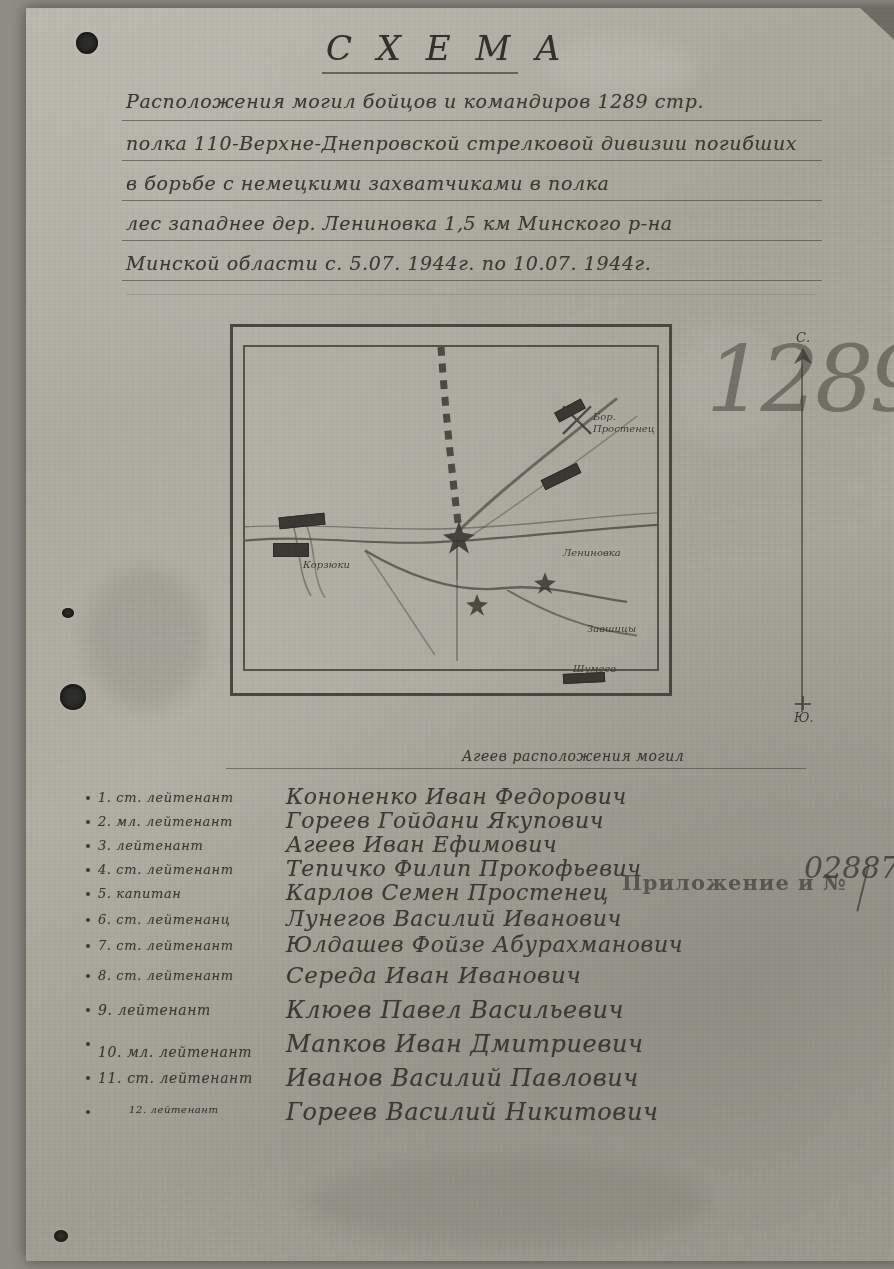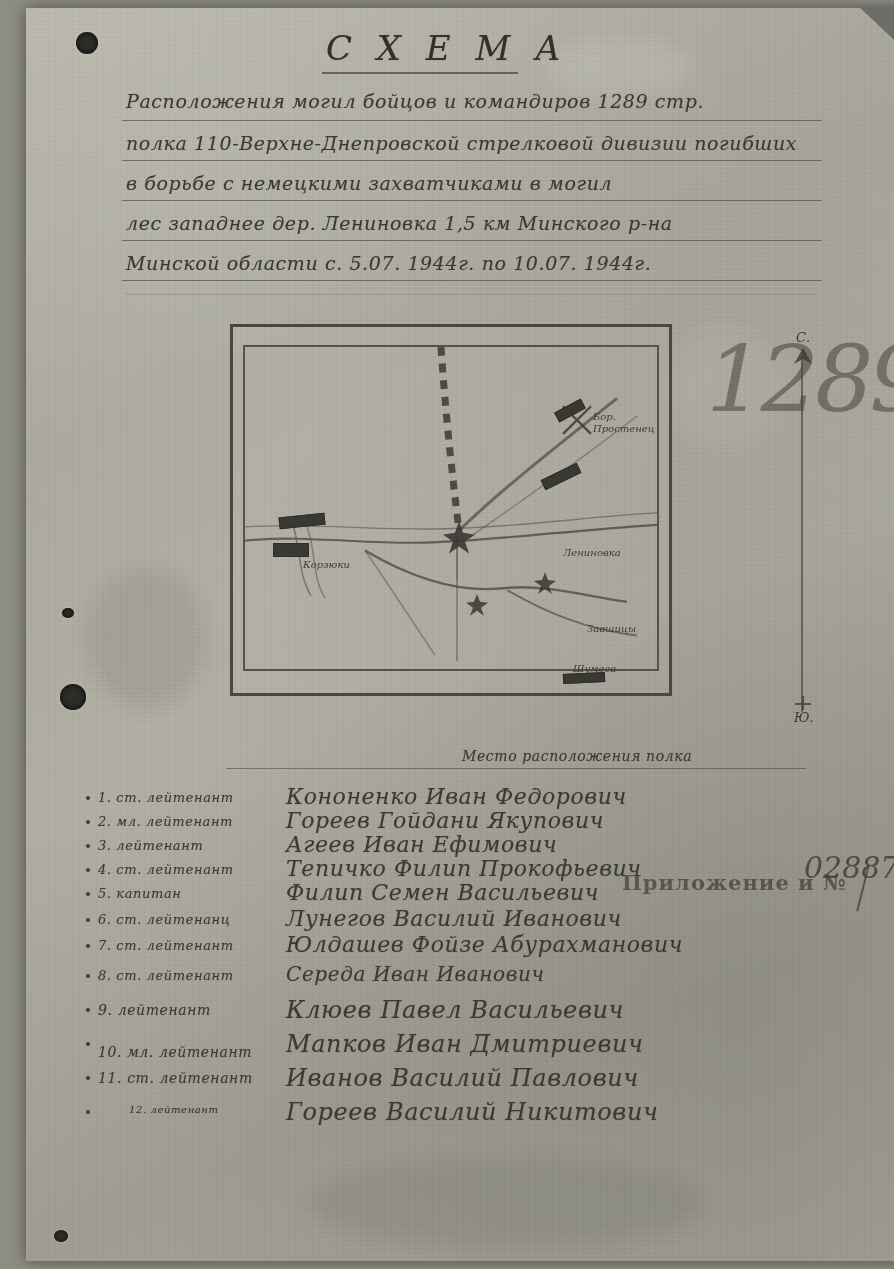--- a/index.html
+++ b/index.html
@@ -269,21 +269,21 @@
 
     <div class="rule" style="top:112px;"></div>
     <div class="rule" style="top:152px;"></div>
     <div class="rule" style="top:192px;"></div>
     <div class="rule" style="top:232px;"></div>
     <div class="rule" style="top:272px;"></div>
     <div class="rule" style="top:286px; left:100px; width:690px; opacity:0.35;"></div>
 
     <div class="hand headline" style="top:82px;">Расположения  могил  бойцов  и  командиров  1289 стр.</div>
     <div class="hand headline" style="top:124px;">полка  110-Верхне-Днепровской  стрелковой  дивизии  погибших</div>
-    <div class="hand headline" style="top:164px;">в борьбе  с  немецкими  захватчиками  в  могил</div>
+    <div class="hand headline" style="top:164px;">в борьбе  с  немецкими  захватчиками  в  полка</div>
     <div class="hand headline" style="top:204px;">лес  западнее  дер. Лениновка 1,5 км   Минского  р-на</div>
     <div class="hand headline" style="top:244px;">Минской  области  с. 5.07. 1944г.   по 10.07. 1944г.</div>
 
     <div class="big-number">1289</div>
 
     <div class="map-outer">
       <div class="map-inner">
         <svg width="100%" height="100%" viewBox="0 0 412 326" preserveAspectRatio="none">
 
           <path d="M0,196 C60,190 120,200 180,198 C250,196 320,186 412,180" stroke="#4d4b43" stroke-width="2.2" fill="none" opacity="0.8"></path>
@@ -334,21 +334,21 @@
     <div class="compass-line"></div>
     <svg style="position:absolute; left:766px; top:340px;" width="22" height="18">
       <path d="M11,0 L20,16 L11,11 L2,16 Z" fill="#3c3b35" opacity="0.8"></path>
     </svg>
     <svg style="position:absolute; left:766px; top:688px;" width="22" height="16">
       <path d="M3,8 L19,8 M11,0 L11,14" stroke="#3c3b35" stroke-width="2" opacity="0.75"></path>
     </svg>
     <div class="compass-n" style="left:770px; top:322px;">С.</div>
     <div class="compass-s" style="left:768px; top:702px;">Ю.</div>
 
-    <div class="hand map-caption">Место расположения   полка</div>
+    <div class="hand map-caption">Агеев расположения   могил</div>
     <div class="caption-line"></div>
 
     <div class="appendix">Приложение и №</div>
     <div class="archive-no">02887</div>
     <div class="archive-slash"></div>
 
     <div class="names">
 
       <div class="name-row" style="height:24px;">
         <div class="bullet" style="top:10px;"></div>
@@ -385,21 +385,21 @@
         </div>
         <div class="hand fullname" style="top:-2px;">Тепичко   Филип Прокофьевич</div>
       </div>
 
       <div class="name-row" style="height:26px;">
         <div class="bullet" style="top:10px;"></div>
         <div class="hand rank">
           <span>5.</span>
           <span>капитан</span>
         </div>
-        <div class="hand fullname" style="top:-2px;">Филип   Семен Васильевич</div>
+        <div class="hand fullname" style="top:-2px;">Карлов   Семен Простенец</div>
       </div>
 
       <div class="name-row" style="height:26px;">
         <div class="bullet" style="top:10px;"></div>
         <div class="hand rank">
           <span>6.</span>
           <span>ст. лейтенанц</span>
         </div>
         <div class="hand fullname" style="top:-2px;">Лунегов  Василий Иванович</div>
       </div>
@@ -412,21 +412,21 @@
         </div>
         <div class="hand fullname" style="top:-2px;">Юлдашев  Фойзе Абурахманович</div>
       </div>
 
       <div class="name-row" style="height:32px;">
         <div class="bullet" style="top:12px;"></div>
         <div class="hand rank" style="top:6px;">
           <span>8.</span>
           <span>ст. лейтенант</span>
         </div>
-        <div class="hand fullname" style="top:0px; font-size:20px;">Середа  Иван  Иванович</div>
+        <div class="hand fullname" style="top:0px; font-size:23px;">Середа  Иван  Иванович</div>
       </div>
 
       <div class="name-row" style="height:34px;">
         <div class="bullet" style="top:14px;"></div>
         <div class="hand rank" style="top:8px; font-size:14px;">
           <span>9.</span>
           <span>лейтенант</span>
         </div>
         <div class="hand fullname" style="top:2px; font-size:24px;">Клюев   Павел  Васильевич</div>
       </div>

